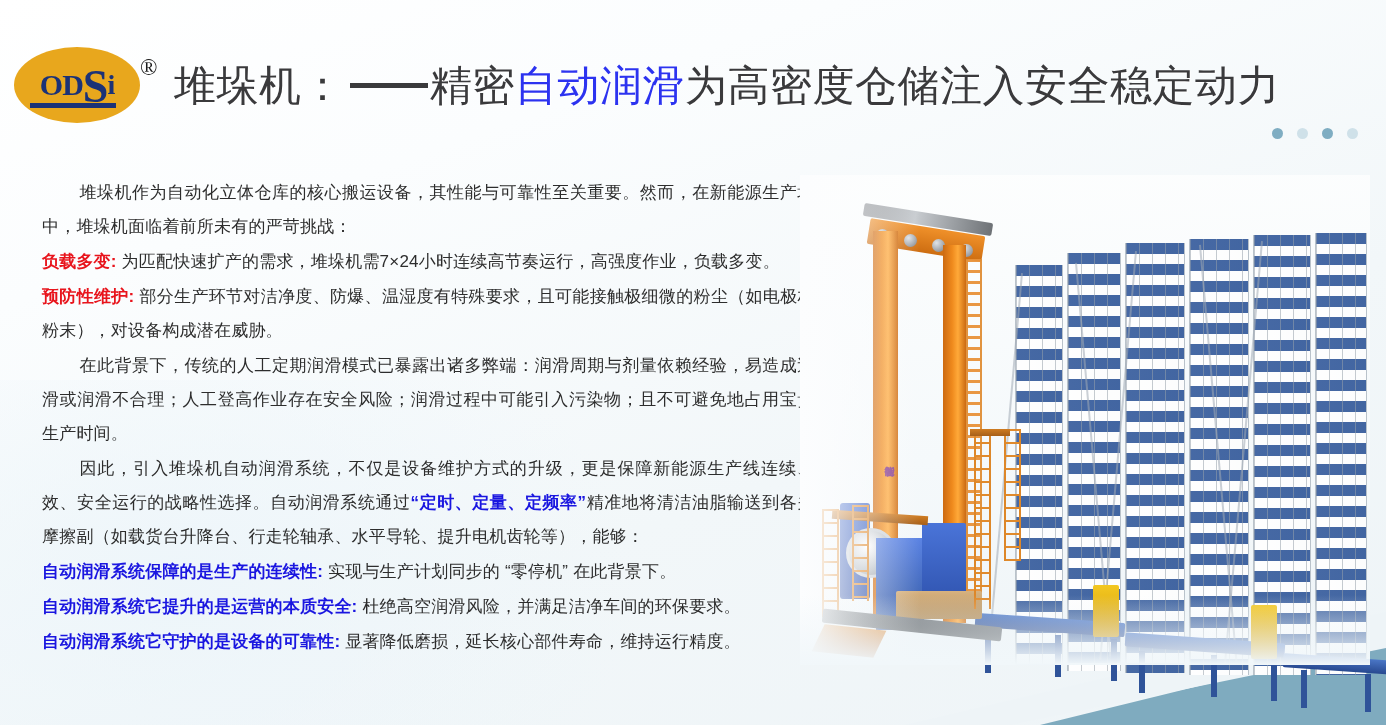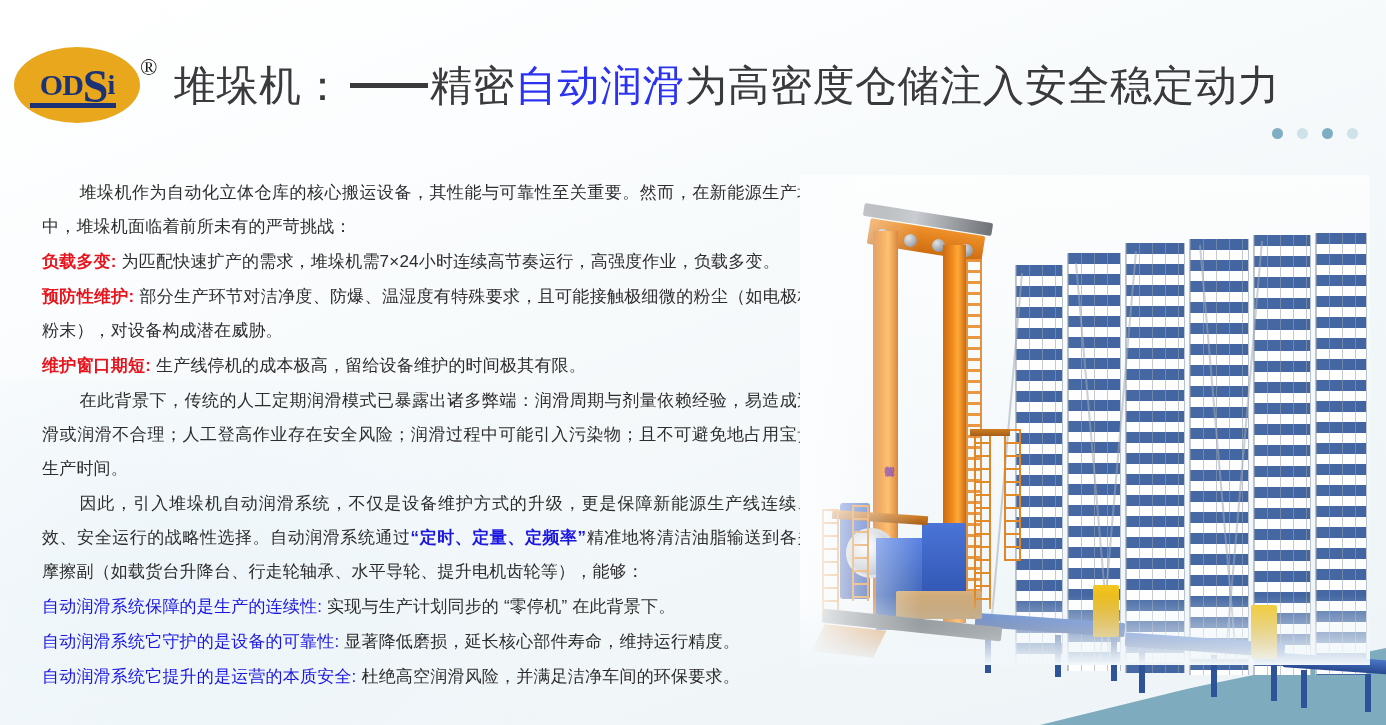--- a/index.html
+++ b/index.html
@@ -133,21 +133,21 @@
     margin: 0 0 1px 0;
     letter-spacing: 0.2px;
   }
   .para.indent { text-indent: 2.2em; }
   .lead-red {
     color: #e8141c;
     font-weight: bold;
   }
   .lead-blue {
     color: #1a16e0;
-    font-weight: normal;
+    font-weight: bold;
   }
   .inline-blue {
     color: #1a16e0;
     font-weight: bold;
   }
 
   
   .photo {
     position: absolute;
     left: 800px; top: 175px;
@@ -340,40 +340,37 @@
     <p class="para indent">堆垛机作为自动化立体仓库的核心搬运设备，其性能与可靠性至关重要。然而，在新能源生产场景中，堆垛机面临着前所未有的严苛挑战：</p>
 
     <p class="para">
       <span class="lead-red">负载多变:</span><span> 为匹配快速扩产的需求，堆垛机需7×24小时连续高节奏运行，高强度作业，负载多变。</span>
     </p>
 
     <p class="para">
       <span class="lead-red">预防性维护:</span><span> 部分生产环节对洁净度、防爆、温湿度有特殊要求，且可能接触极细微的粉尘（如电极材料粉末），对设备构成潜在威胁。</span>
     </p>
 
-    <p class="para">
-      <span class="lead-red">维护窗口期短:</span><span> 生产线停机的成本极高，留给设备维护的时间极其有限。</span>
-    </p>
 
     <p class="para indent">在此背景下，传统的人工定期润滑模式已暴露出诸多弊端：润滑周期与剂量依赖经验，易造成过润滑或润滑不合理；人工登高作业存在安全风险；润滑过程中可能引入污染物；且不可避免地占用宝贵的生产时间。</p>
 
     <p class="para indent">
       <span>因此，引入堆垛机自动润滑系统，不仅是设备维护方式的升级，更是保障新能源生产线连续、高效、安全运行的战略性选择。自动润滑系统通过</span><span class="inline-blue">“定时、定量、定频率”</span><span>精准地将清洁油脂输送到各关键摩擦副（如载货台升降台、行走轮轴承、水平导轮、提升电机齿轮等），能够：</span>
     </p>
 
     <p class="para">
       <span class="lead-blue">自动润滑系统保障的是生产的连续性:</span><span> 实现与生产计划同步的 “零停机” 在此背景下。</span>
     </p>
 
     <p class="para">
+      <span class="lead-blue">自动润滑系统它提升的是运营的本质安全:</span><span> 杜绝高空润滑风险，并满足洁净车间的环保要求。</span>
+    </p>
+
+    <p class="para">
       <span class="lead-blue">自动润滑系统它守护的是设备的可靠性:</span><span> 显著降低磨损，延长核心部件寿命，维持运行精度。</span>
-    </p>
-
-    <p class="para">
-      <span class="lead-blue">自动润滑系统它提升的是运营的本质安全:</span><span> 杜绝高空润滑风险，并满足洁净车间的环保要求。</span>
     </p>
   </div>
 
   <div class="photo">
     <div class="photo-bg"></div>
 
     <div class="racking">
       <div class="rack-col" style="left:0px;   width:46px; height:400px; top:32px;">
         <div class="rack-cells"></div>
         <div class="rack-frame-lines"></div>

